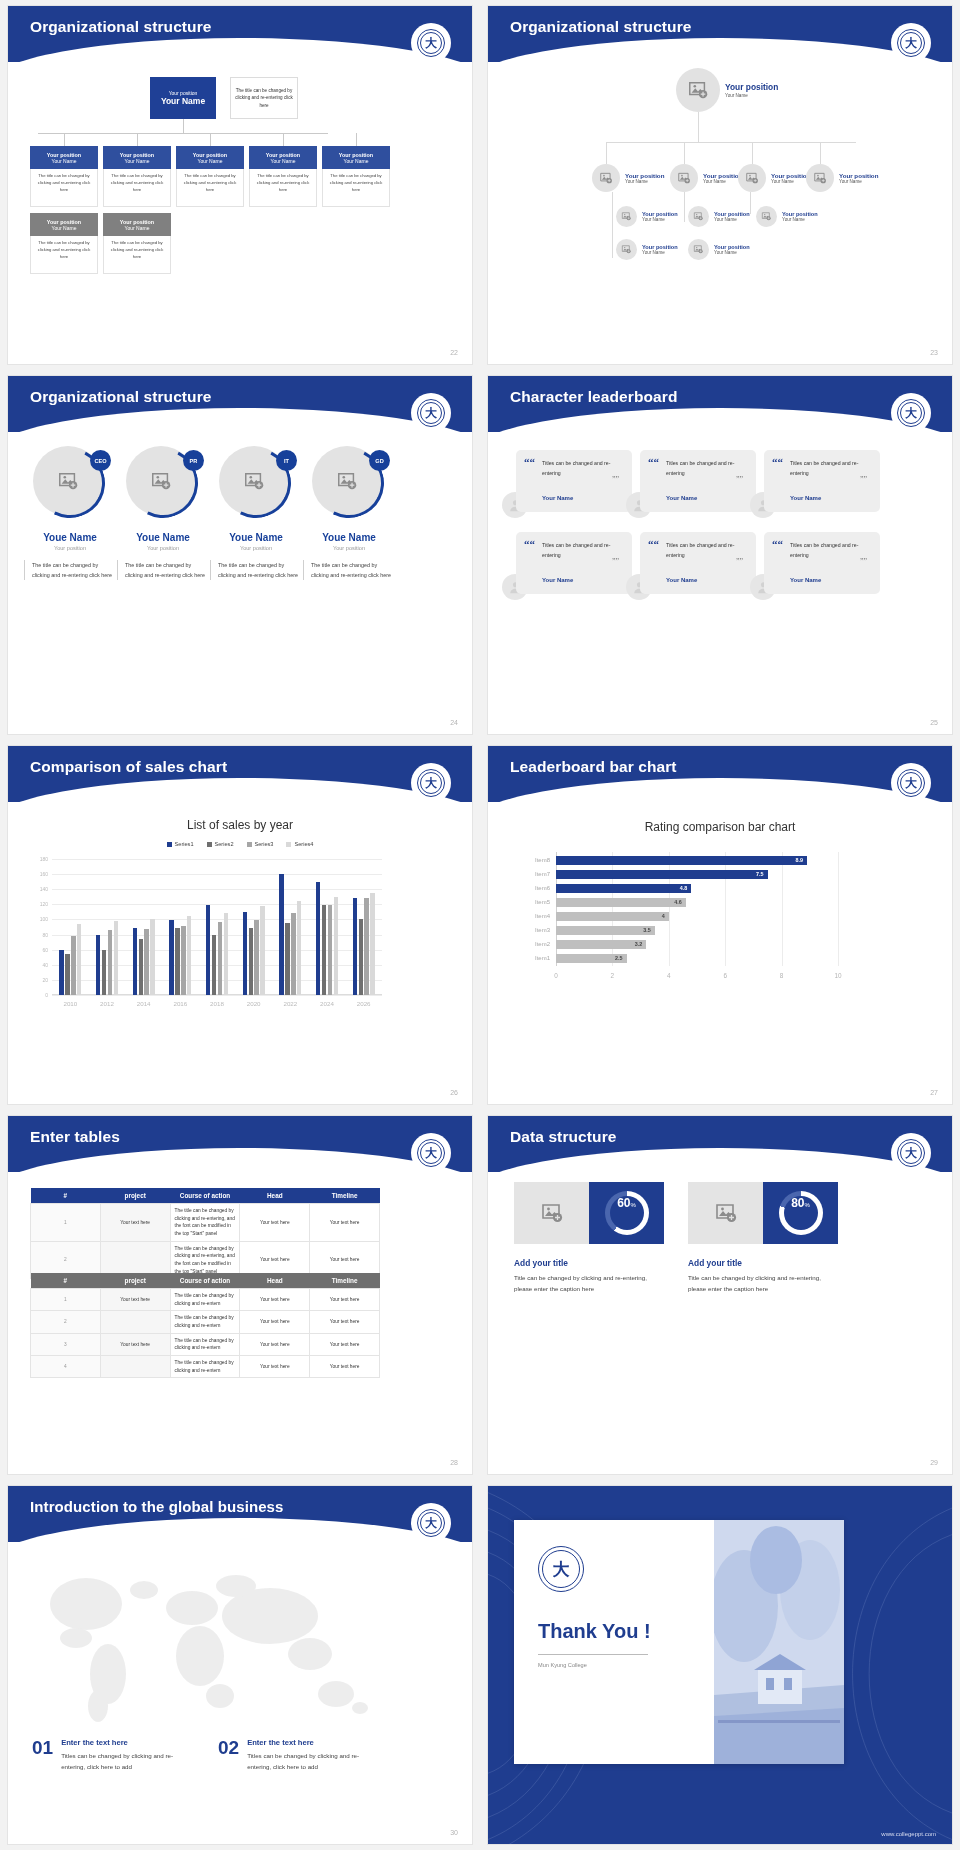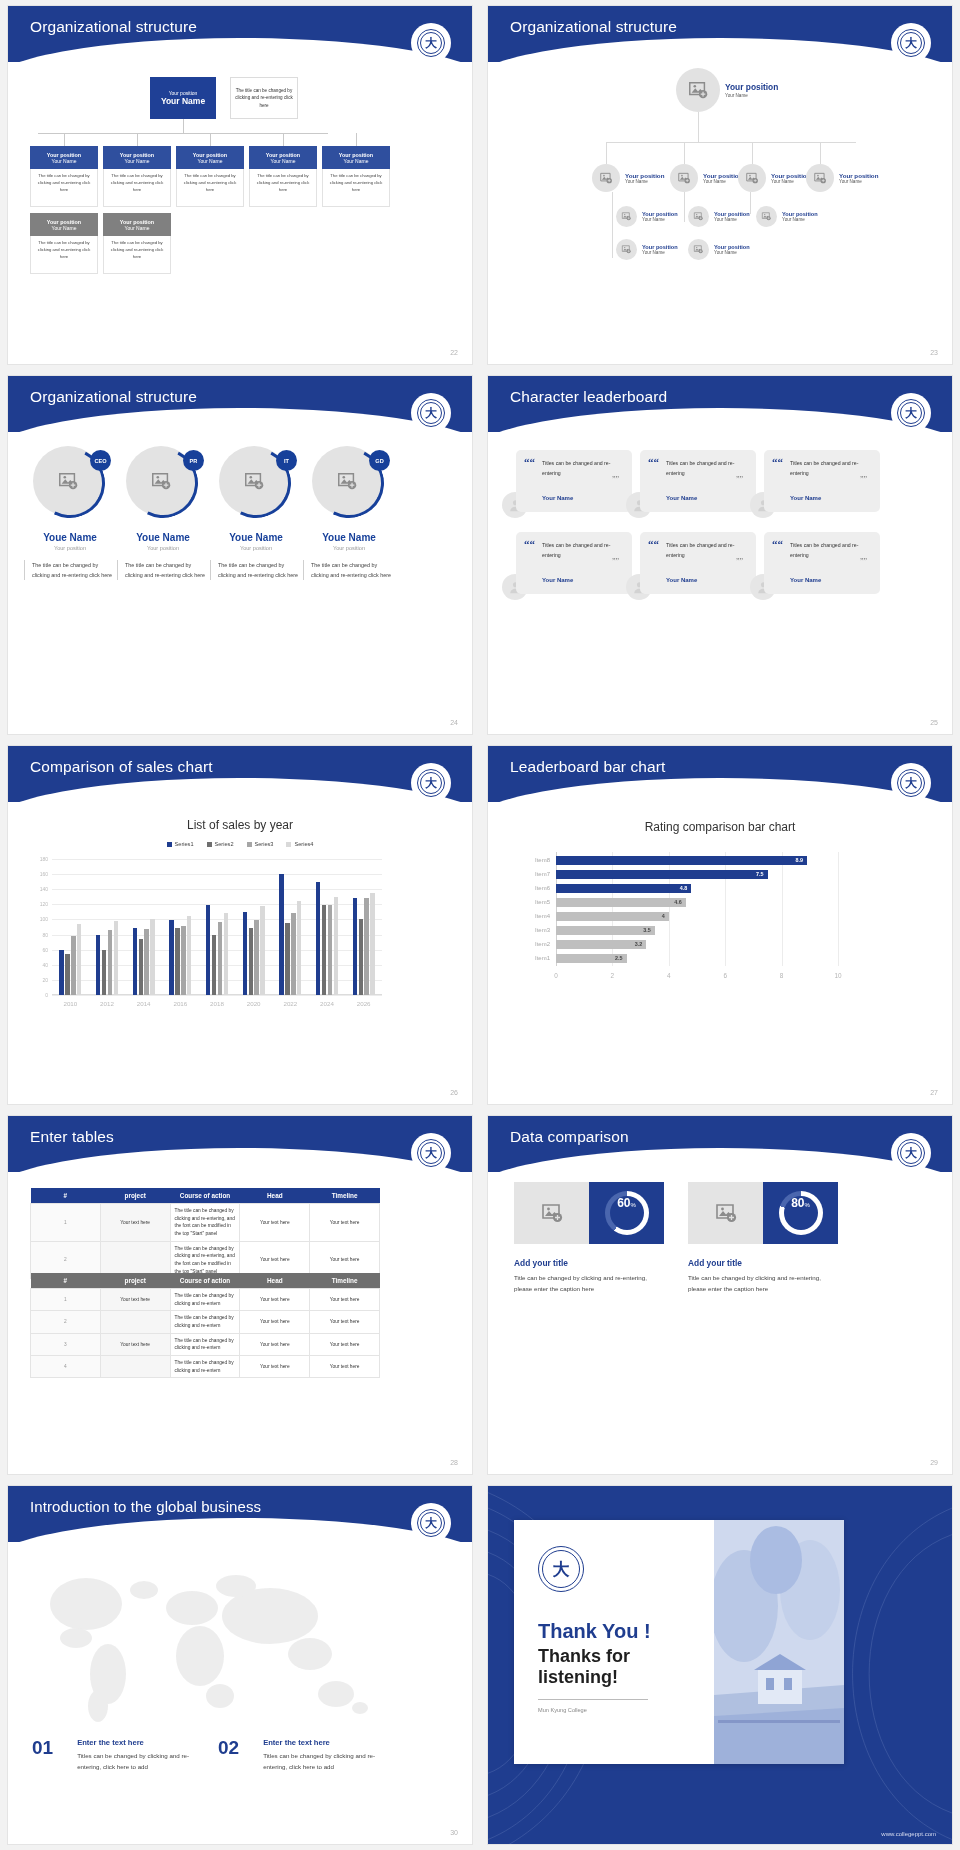--- a/index.html
+++ b/index.html
@@ -11,21 +11,21 @@
   }
   .grid { display:grid; grid-template-columns:1fr 1fr; grid-template-rows:repeat(5, 370px); width:960px; height:1850px; }
   .slide { position:relative; background:#fff; overflow:hidden; margin:6px 8px; box-shadow:0 0 0 1px #e4e4e4; }
 
   
   .band { position:absolute; left:0; top:0; width:100%; height:56px; background:#1f3d8f; }
   .band::after{
     content:""; position:absolute; left:-4%; top:32px; width:108%; height:46px;
     background:#fff; border-radius:50% 50% 0 0 / 100% 100% 0 0;
   }
-  .band-title { position:absolute; left:22px; top:12px; font-size:15.5px; font-weight:normal; color:#fff; letter-spacing:.1px; z-index:3;}
+  .band-title { position:absolute; left:22px; top:12px; font-size:15.5px; font-weight:bold; color:#fff; letter-spacing:.1px; z-index:3;}
   .band-title.sm { font-size:15px; }
 
   
   .seal { position:absolute; right:24px; top:20px; width:34px; height:34px; border-radius:50%;
           background:#fff; box-shadow:0 0 0 3px #fff; z-index:4; display:flex; align-items:center; justify-content:center; }
   .seal-in { width:28px; height:28px; border-radius:50%; border:1.4px solid #1f3d8f; display:flex; align-items:center; justify-content:center; position:relative;}
   .seal-in::before{content:"";position:absolute;inset:2px;border:.7px solid #1f3d8f;border-radius:50%;}
   .seal-mark { font-size:12px; color:#1f3d8f; font-weight:bold; font-family:"Liberation Serif", serif; line-height:1;}
 
   .pnum { position:absolute; right:14px; bottom:8px; font-size:7px; color:#b4b4b4; }
@@ -108,21 +108,21 @@
   .s29 .pctbox{width:75px;background:#1f3d8f;display:flex;align-items:center;justify-content:center;position:relative;}
   .s29 .donut{width:44px;height:44px;border-radius:50%;display:flex;align-items:center;justify-content:center;color:#fff;}
   .s29 .donut .inner{width:34px;height:34px;border-radius:50%;background:#1f3d8f;display:flex;align-items:baseline;justify-content:center;}
   .s29 .donut .num{font-size:12px;font-weight:bold;}
   .s29 .donut .pc{font-size:6px;}
   .s29 .h3{margin-top:14px;font-size:8.4px;font-weight:bold;color:#1f3d8f;}
   .s29 .p{margin-top:5px;font-size:6.2px;color:#444;line-height:1.75;}
 
   
   .s30 .mapwrap{position:absolute;left:16px;top:60px;width:360px;height:190px;opacity:.5;}
-  .s30 .item{position:absolute;display:flex;gap:24px;align-items:flex-start;}
+  .s30 .item{position:absolute;display:flex;gap:8px;align-items:flex-start;}
   .s30 .big{font-size:19px;font-weight:bold;color:#1f3d8f;line-height:1;}
   .s30 .it-h{font-size:7.6px;font-weight:bold;color:#1f3d8f;}
   .s30 .it-p{font-size:6.2px;color:#444;line-height:1.8;margin-top:3px;width:128px;}
 
   
   .s31{background:#1f3d8f;}
   .s31 .lines{position:absolute;inset:0;opacity:.25;}
   .s31 .card{position:absolute;left:26px;top:34px;width:330px;height:244px;background:#fff;display:flex;overflow:hidden;box-shadow:0 1px 6px rgba(0,0,0,.2);}
   .s31 .left{width:200px;padding:26px 0 0 24px;position:relative;}
   .s31 .bigseal{width:46px;height:46px;border-radius:50%;border:1.6px solid #1f3d8f;display:flex;align-items:center;justify-content:center;position:relative;}
@@ -787,21 +787,21 @@
             <td class="rt">Your text here</td>
             <td class="rt">Your text here</td>
           </tr>
         </tbody>
       </table>
     <div class="pnum">28</div>
   </div>
 
   <div class="slide s29">
     <div class="band"></div>
-    <div class="band-title">Data comparison</div>
+    <div class="band-title">Data structure</div>
     <div class="seal">
         <div class="seal-in">
           <span class="seal-mark">大</span>
         </div>
       </div>
     <div id="s29pairs">
         <div class="pair" style="left: 26px;">
           <div class="boxes">
             <div class="imgbox">
               <svg width="24" height="24" viewBox="0 0 24 24" fill="#8c8c8c">
@@ -908,21 +908,20 @@
         <path d="M420,20 C300,70 300,270 420,320"></path>
           <path d="M420,44 C320,80 320,260 420,296"></path>
       </g>
     </svg>
     <div class="card">
       <div class="left">
         <div class="bigseal">
             <span style="font-size:17px;color:#1f3d8f;font-weight:bold;font-family:'Liberation Serif',serif;">大</span>
           </div>
         <div class="ty1">Thank You !</div>
-        <div class="ty2">Thanks for listening!</div>
         <div class="rule"></div>
         <div class="sub">Mun Kyung College</div>
       </div>
       <div class="right">
         <svg viewBox="0 0 130 244" preserveAspectRatio="none" width="100%" height="100%">
           <rect width="130" height="244" fill="#cfd9ee"></rect>
           <path d="M0,175 L130,165 L130,244 L0,244Z" fill="#b0c0e0"></path>
           <path d="M0,196 L130,188 L130,244 L0,244Z" fill="#9eb1da"></path>
           <ellipse cx="30" cy="86" rx="34" ry="56" fill="#b9c8e6"></ellipse>
           <ellipse cx="96" cy="70" rx="30" ry="50" fill="#c3d0ea"></ellipse>

